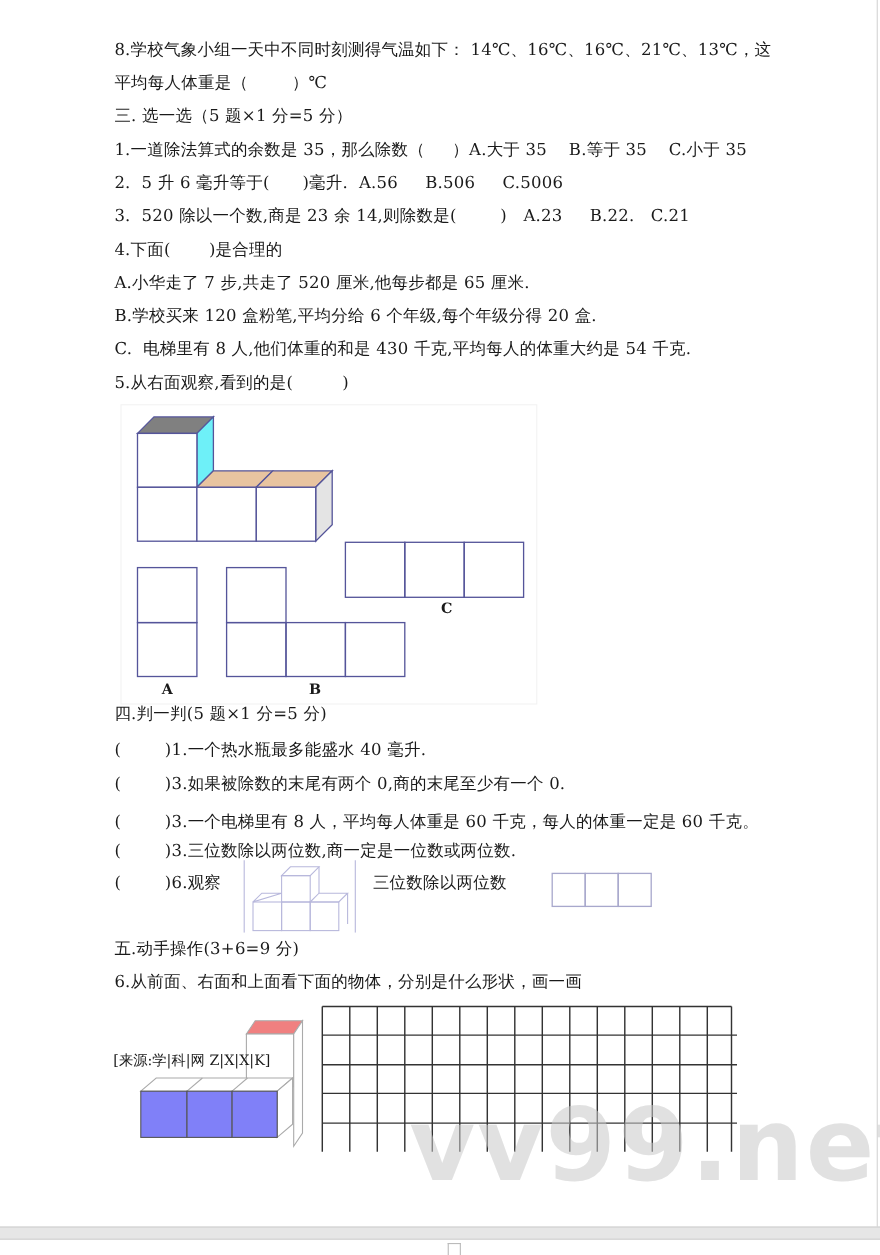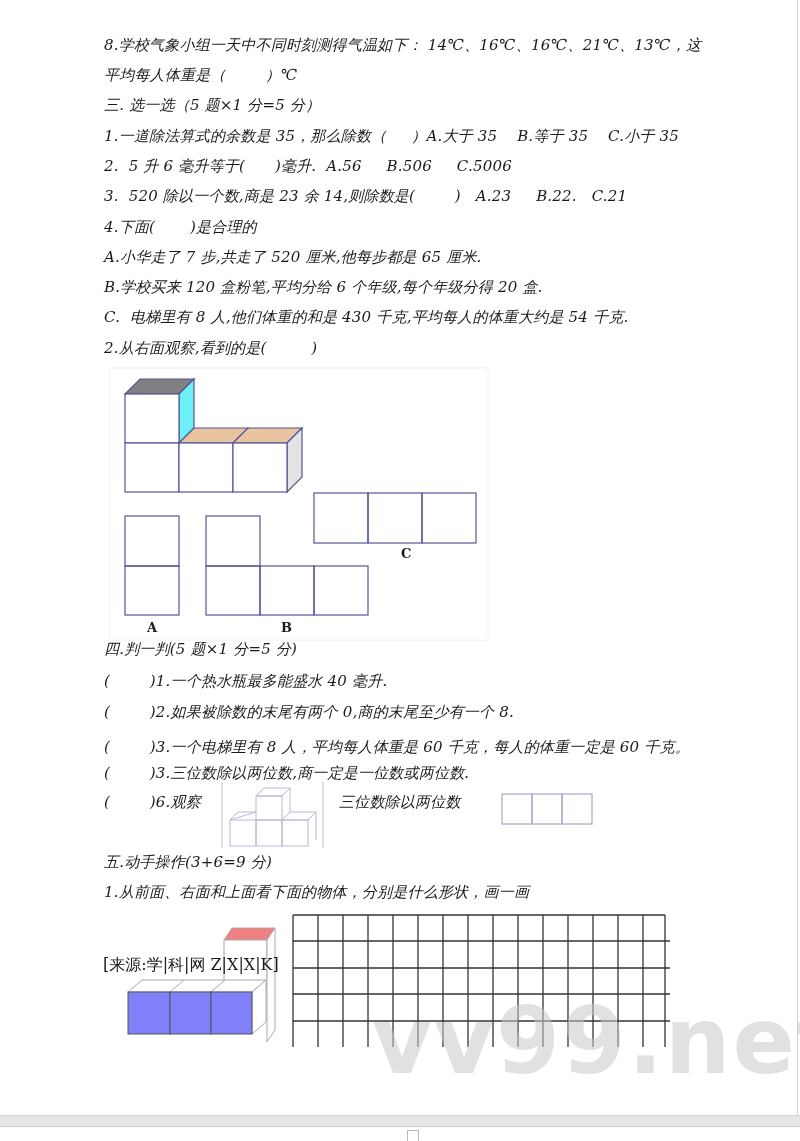--- a/index.html
+++ b/index.html
@@ -3,44 +3,44 @@
 <meta charset="utf-8">
 <style>
   html, body { margin: 0; padding: 0; }
   body {
     width: 800px; height: 1141px; position: relative; overflow: hidden;
     background: #ffffff;
     font-family: "DejaVu Serif", "Liberation Serif", serif;
     color: #1a1a1a;
   }
   .page-edge { position: absolute; top: 0; right: 2px; width: 1px; height: 1118px; background: #d4d4d4; }
-  .line { position: absolute; left: 104px; font-size: 15px; white-space: pre; letter-spacing: 0.2px; font-style: italic; }
+  .line { position: absolute; left: 104px; font-size: 15px; white-space: pre; letter-spacing: 0.2px; }
   .fig { position: absolute; }
   .bottom-bar { position: absolute; left: 0; top: 1115px; width: 800px; height: 10px; background: #e6e6e6; border-top: 1px solid #cfcfcf; border-bottom: 1px solid #cfcfcf; }
   .page-indicator { position: absolute; left: 407px; top: 1130px; width: 10px; height: 11px; border: 1px solid #bbb; border-bottom: none; }
   .watermark { position: absolute; left: 372px; top: 988px; font-family: "DejaVu Sans", sans-serif; font-weight: bold; font-size: 92px; color: rgba(200,200,200,0.55); letter-spacing: 2px; }
-  .source-label { position: absolute; left: 103px; top: 955px; font-size: 16px; background: transparent; white-space: pre; }
+  .source-label { position: absolute; left: 103px; top: 955px; font-size: 13px; background: transparent; white-space: pre; }
 </style>
 </head>
 <body>
 
 <div class="page-edge"></div>
 
 <div class="line" style="top:36px">8.学校气象小组一天中不同时刻测得气温如下： 14℃、16℃、16℃、21℃、13℃，这</div>
 <div class="line" style="top:66px">平均每人体重是（        ）℃</div>
 
 <div class="line" style="top:96px">三. 选一选（5 题×1 分=5 分）</div>
 <div class="line" style="top:127px">1.一道除法算式的余数是 35，那么除数（     ）A.大于 35    B.等于 35    C.小于 35</div>
 <div class="line" style="top:157px">2.  5 升 6 毫升等于(      )毫升.  A.56     B.506     C.5006</div>
 <div class="line" style="top:187px">3.  520 除以一个数,商是 23 余 14,则除数是(        )   A.23     B.22.   C.21</div>
 <div class="line" style="top:218px">4.下面(       )是合理的</div>
 <div class="line" style="top:248px">A.小华走了 7 步,共走了 520 厘米,他每步都是 65 厘米.</div>
 <div class="line" style="top:278px">B.学校买来 120 盒粉笔,平均分给 6 个年级,每个年级分得 20 盒.</div>
 <div class="line" style="top:308px">C.  电梯里有 8 人,他们体重的和是 430 千克,平均每人的体重大约是 54 千克.</div>
-<div class="line" style="top:339px">2.从右面观察,看到的是(         )</div>
+<div class="line" style="top:339px">5.从右面观察,看到的是(         )</div>
 
 <svg class="fig" style="left:108px; top:366px;" width="382" height="276" viewBox="108 366 382 276">
   <rect x="110" y="368" width="378" height="272" fill="none" stroke="#f2f2f2" stroke-width="1"></rect>
   <g stroke="#55559a" stroke-width="1.2" fill="#ffffff">
 
     <polygon points="125,394 140,379 194,379 179,394" fill="#808080"></polygon>
 
     <polygon points="179,394 194,379 194,428 179,443" fill="#6ef0f8"></polygon>
 
     <polygon points="179,443 194,428 248,428 233,443" fill="#e8c4a0"></polygon>
@@ -71,21 +71,21 @@
     <rect x="368" y="493" width="54" height="50"></rect>
     <rect x="422" y="493" width="54" height="50"></rect>
   </g>
 </svg>
 <div style="position:absolute; left:147px; top:620px; font-weight:bold; font-size:13px;">A</div>
 <div style="position:absolute; left:281px; top:620px; font-weight:bold; font-size:13px;">B</div>
 <div style="position:absolute; left:401px; top:546px; font-weight:bold; font-size:13px;">C</div>
 
 <div class="line" style="top:640px">四.判一判(5 题×1 分=5 分)</div>
 <div class="line" style="top:672px"><span>(        )</span><span>1.一个热水瓶最多能盛水 40 毫升.</span></div>
-<div class="line" style="top:703px"><span>(        )</span><span>2.如果被除数的末尾有两个 0,商的末尾至少有一个 8.</span></div>
+<div class="line" style="top:703px"><span>(        )</span><span>3.如果被除数的末尾有两个 0,商的末尾至少有一个 0.</span></div>
 <div class="line" style="top:738px"><span>(        )</span><span>3.一个电梯里有 8 人，平均每人体重是 60 千克，每人的体重一定是 60 千克。</span></div>
 <div class="line" style="top:764px"><span>(        )</span><span>3.三位数除以两位数,商一定是一位数或两位数.</span></div>
 <div class="line" style="top:793px"><span>(        )</span><span>6.观察</span></div>
 <div class="line" style="left:339px; top:793px">三位数除以两位数</div>
 
 <svg class="fig" style="left:218px; top:780px;" width="118" height="68" viewBox="218 780 118 68">
   <g stroke="#b8b8dc" stroke-width="1" fill="none">
     <line x1="222" y1="782" x2="222" y2="848"></line>
     <line x1="323" y1="782" x2="323" y2="848"></line>
 
@@ -105,21 +105,21 @@
 </svg>
 <svg class="fig" style="left:496px; top:788px;" width="102" height="40" viewBox="496 788 102 40">
   <g stroke="#a8a8cc" stroke-width="1.2" fill="none">
     <rect x="502" y="794" width="30" height="30"></rect>
     <rect x="532" y="794" width="30" height="30"></rect>
     <rect x="562" y="794" width="30" height="30"></rect>
   </g>
 </svg>
 
 <div class="line" style="top:853px">五.动手操作(3+6=9 分)</div>
-<div class="line" style="top:883px">1.从前面、右面和上面看下面的物体，分别是什么形状，画一画</div>
+<div class="line" style="top:883px">6.从前面、右面和上面看下面的物体，分别是什么形状，画一画</div>
 
 <svg class="fig" style="left:110px; top:918px;" width="180" height="140" viewBox="110 918 180 140">
   <g stroke="#444" stroke-width="1" fill="#ffffff">
 
     <polygon points="224,940 232,928 275,928 267,940" fill="#f08080" stroke="#aaa"></polygon>
     <rect x="224" y="940" width="43" height="48" stroke="#aaa"></rect>
     <polygon points="267,940 275,928 275,1030 267,1042" stroke="#aaa"></polygon>
 
     <polygon points="128,992 142,980 266,980 252,992" stroke="#aaa"></polygon>
     <line x1="170" y1="992" x2="184" y2="980" stroke="#aaa"></line>

